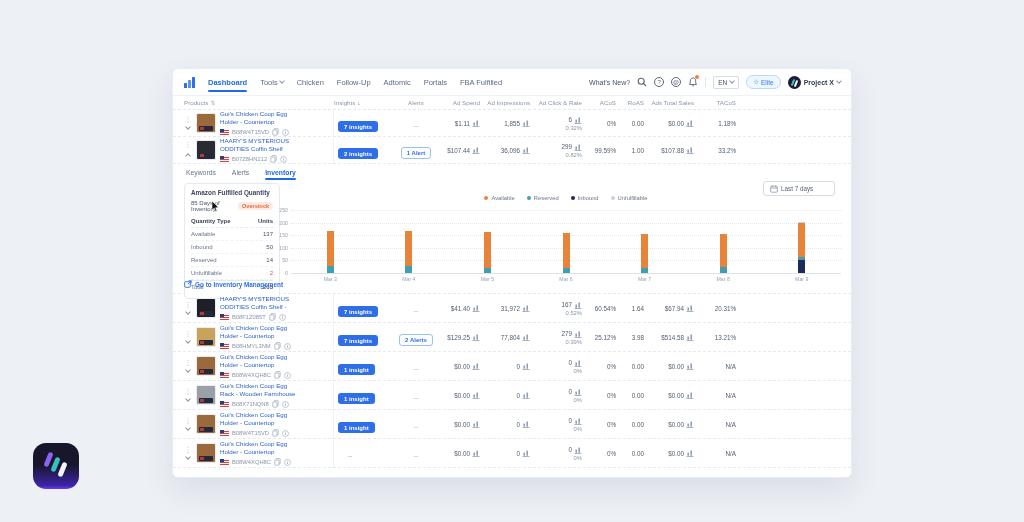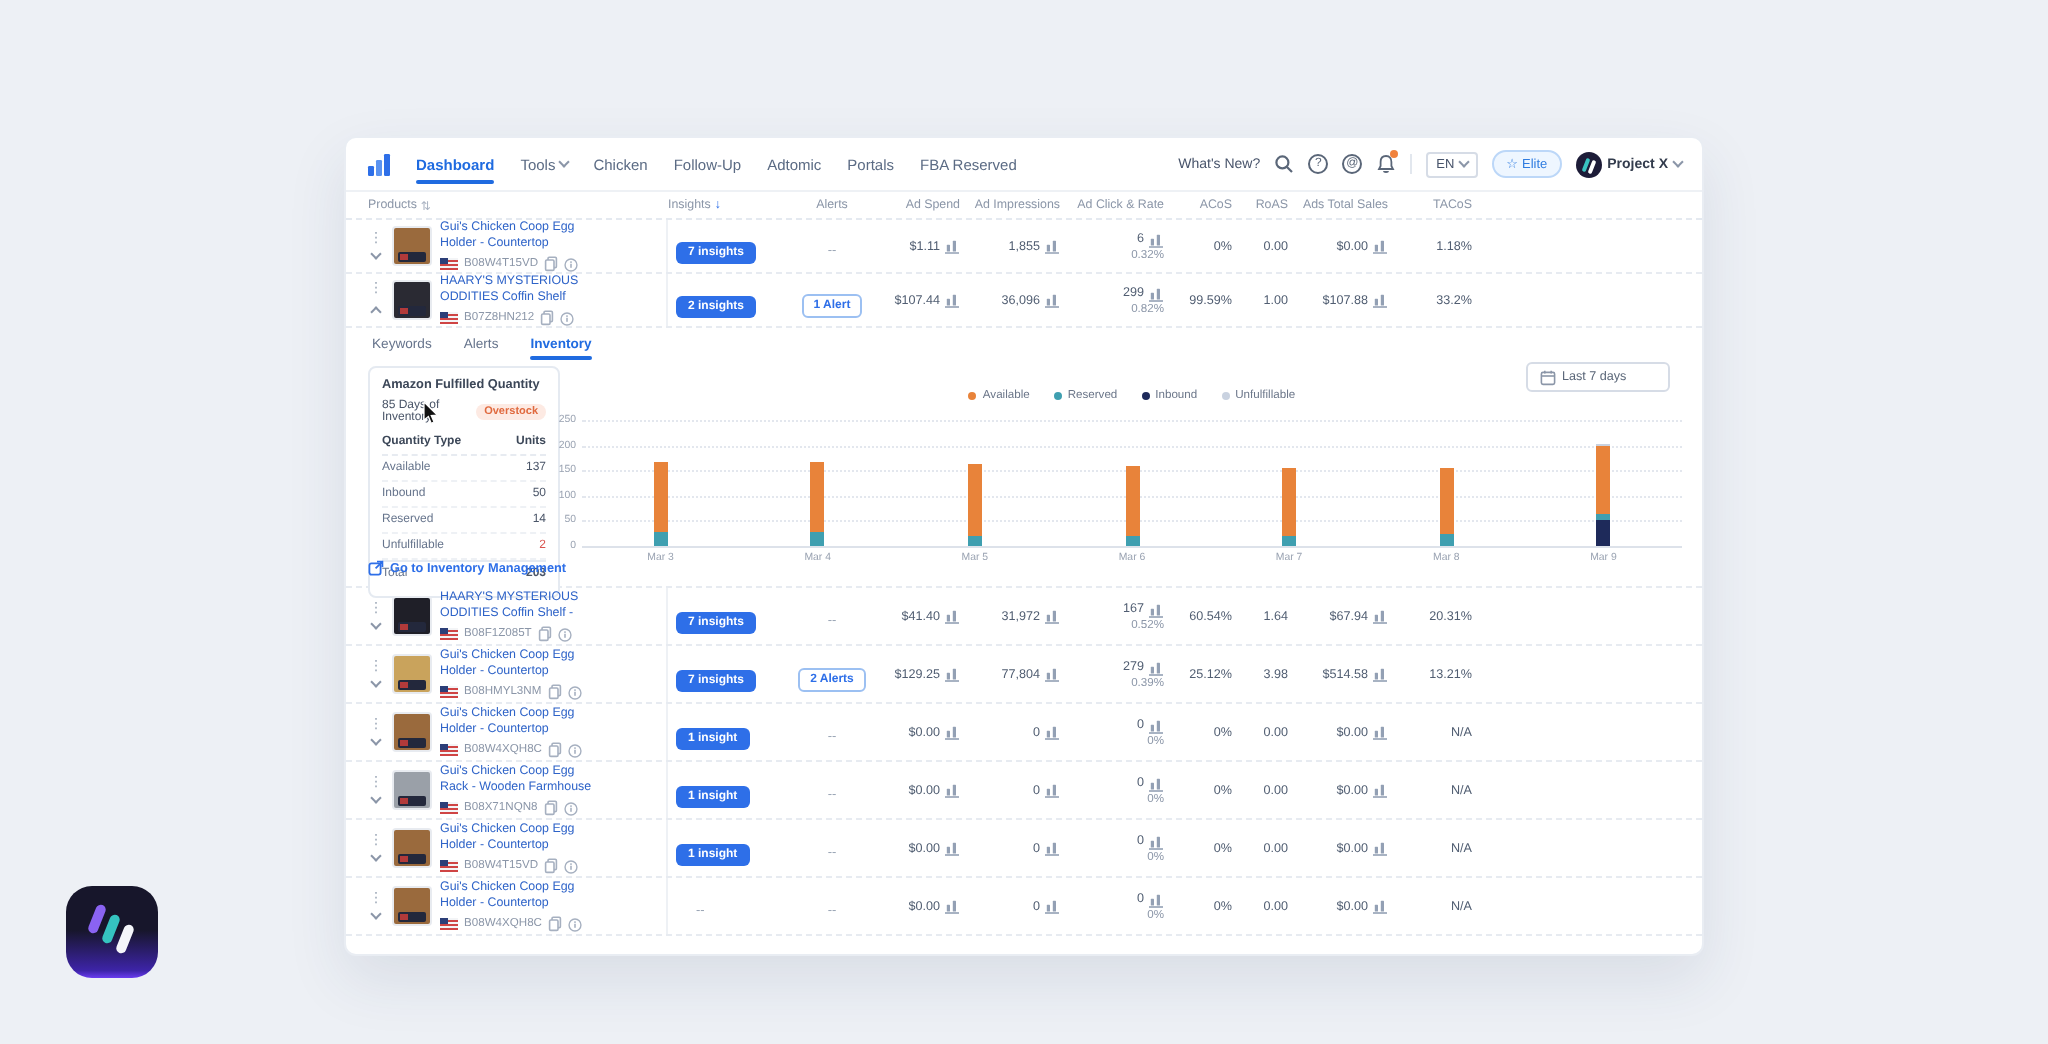--- a/index.html
+++ b/index.html
@@ -131,21 +131,21 @@
             <rect x="9" y="1" width="3" height="11" rx="0.6" fill="#2e6fe8"></rect>
           </svg>
       </span>
       <nav class="navitems" id="navItems">
           <span class="navitem active">Dashboard</span>
           <span class="navitem">Tools <i class="chev"></i></span>
           <span class="navitem">Chicken</span>
           <span class="navitem">Follow-Up</span>
           <span class="navitem">Adtomic</span>
           <span class="navitem">Portals</span>
-          <span class="navitem">FBA Reserved</span>
+          <span class="navitem">FBA Fulfilled</span>
         </nav>
     </div>
     <div class="nav-right">
       <span class="whatsnew">What's New?</span>
       <span class="hicon">
         <svg width="10" height="10" viewBox="0 0 10 10">
             <circle cx="4.2" cy="4.2" r="3" fill="none" stroke="#5a6678" stroke-width="1.1"></circle>
             <path d="M6.5 6.5 L9 9" stroke="#5a6678" stroke-width="1.1"></path>
           </svg>
       </span>

